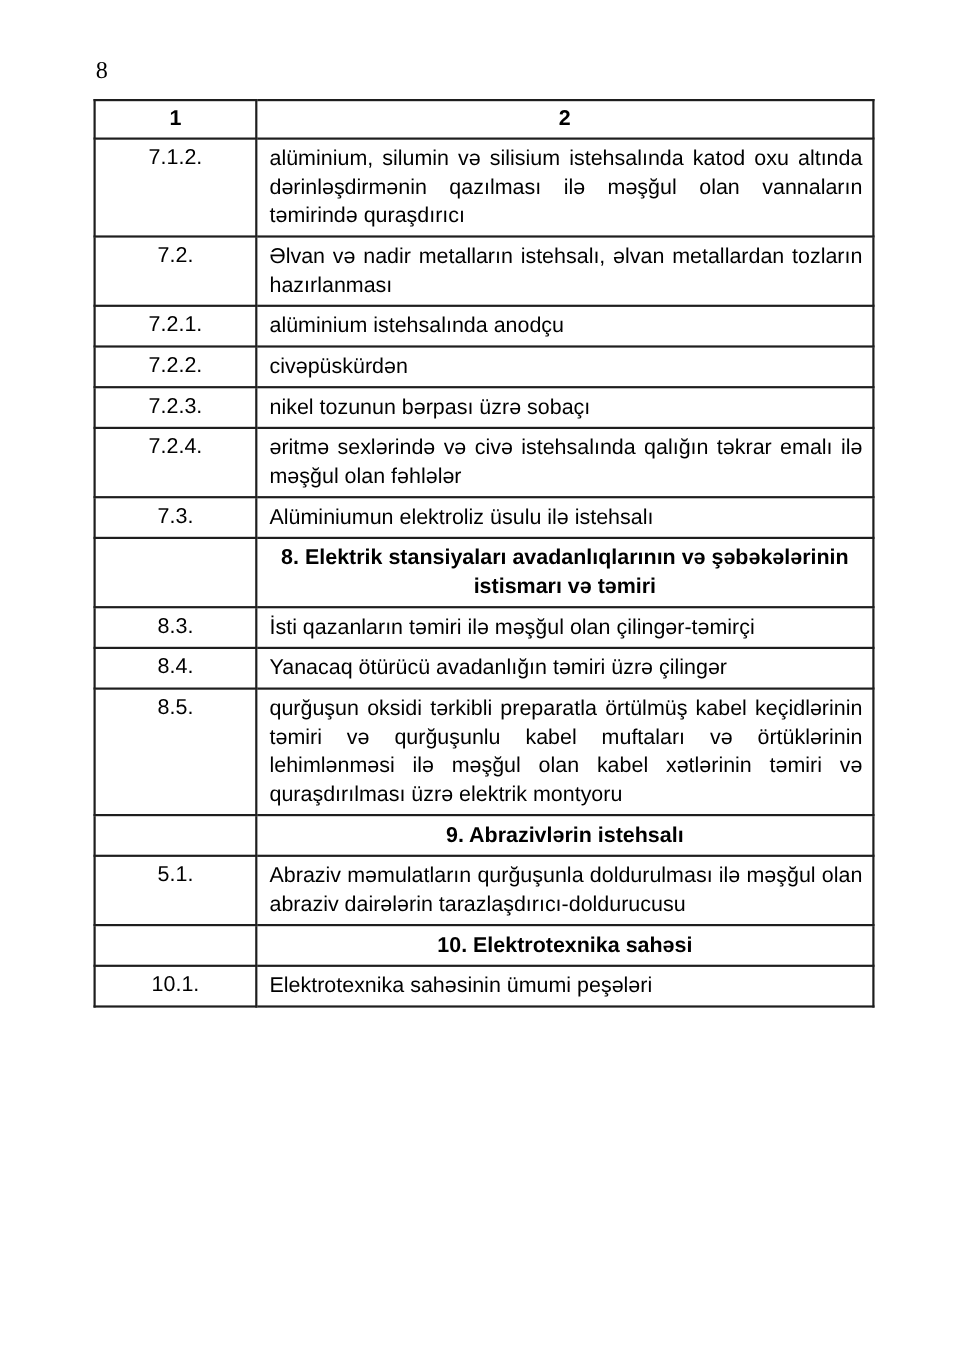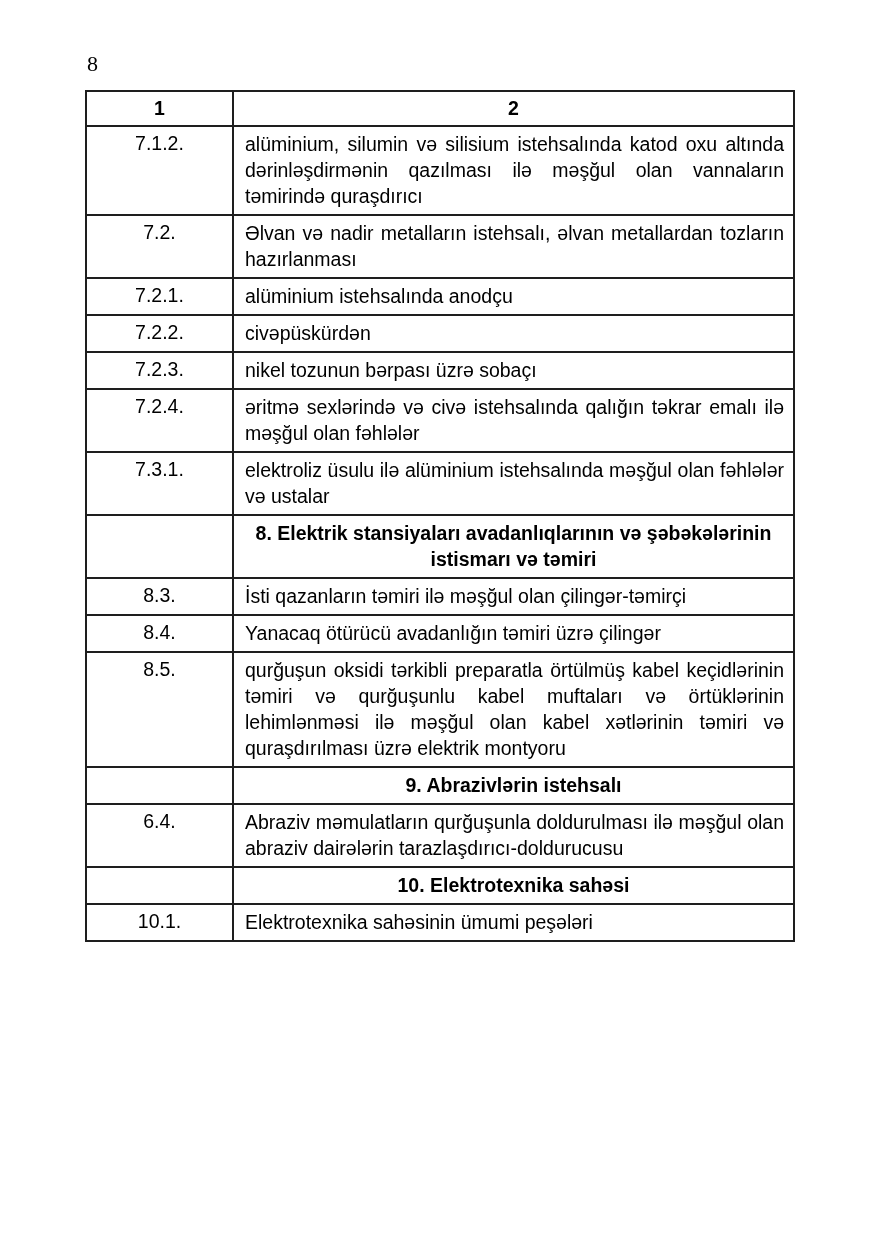--- a/index.html
+++ b/index.html
@@ -100,25 +100,25 @@
     <td class="code">7.2.3.</td>
     <td class="desc">nikel tozunun bərpası üzrə sobaçı</td>
   </tr>
 
   <tr>
     <td class="code">7.2.4.</td>
     <td class="desc">əritmə sexlərində və civə istehsalında qalığın təkrar emalı ilə məşğul olan fəhlələr</td>
   </tr>
 
 
+  <tr>
+    <td class="code">7.3.</td>
+    <td class="desc">Alüminiumun elektroliz üsulu ilə istehsalı</td>
+  </tr>
 
-  <tr>
-    <td class="code">7.3.1.</td>
-    <td class="desc">elektroliz üsulu ilə alüminium istehsalında məşğul olan fəhlələr və ustalar</td>
-  </tr>
 
   <tr>
     <td class="code"></td>
     <td class="desc section">8. Elektrik stansiyaları avadanlıqlarının və şəbəkələrinin istismarı və təmiri</td>
   </tr>
 
 
 
   <tr>
     <td class="code">8.3.</td>
@@ -134,21 +134,21 @@
     <td class="code">8.5.</td>
     <td class="desc">qurğuşun oksidi tərkibli preparatla örtülmüş kabel keçidlərinin təmiri və qurğuşunlu kabel muftaları və örtüklərinin lehimlənməsi ilə məşğul olan kabel xətlərinin təmiri və quraşdırılması üzrə elektrik montyoru</td>
   </tr>
 
   <tr>
     <td class="code"></td>
     <td class="desc section">9. Abrazivlərin istehsalı</td>
   </tr>
 
   <tr>
-    <td class="code">6.4.</td>
+    <td class="code">5.1.</td>
     <td class="desc">Abraziv məmulatların qurğuşunla doldurulması ilə məşğul olan abraziv dairələrin tarazlaşdırıcı-doldurucusu</td>
   </tr>
 
   <tr>
     <td class="code"></td>
     <td class="desc section">10. Elektrotexnika sahəsi</td>
   </tr>
 
   <tr>
     <td class="code">10.1.</td>

